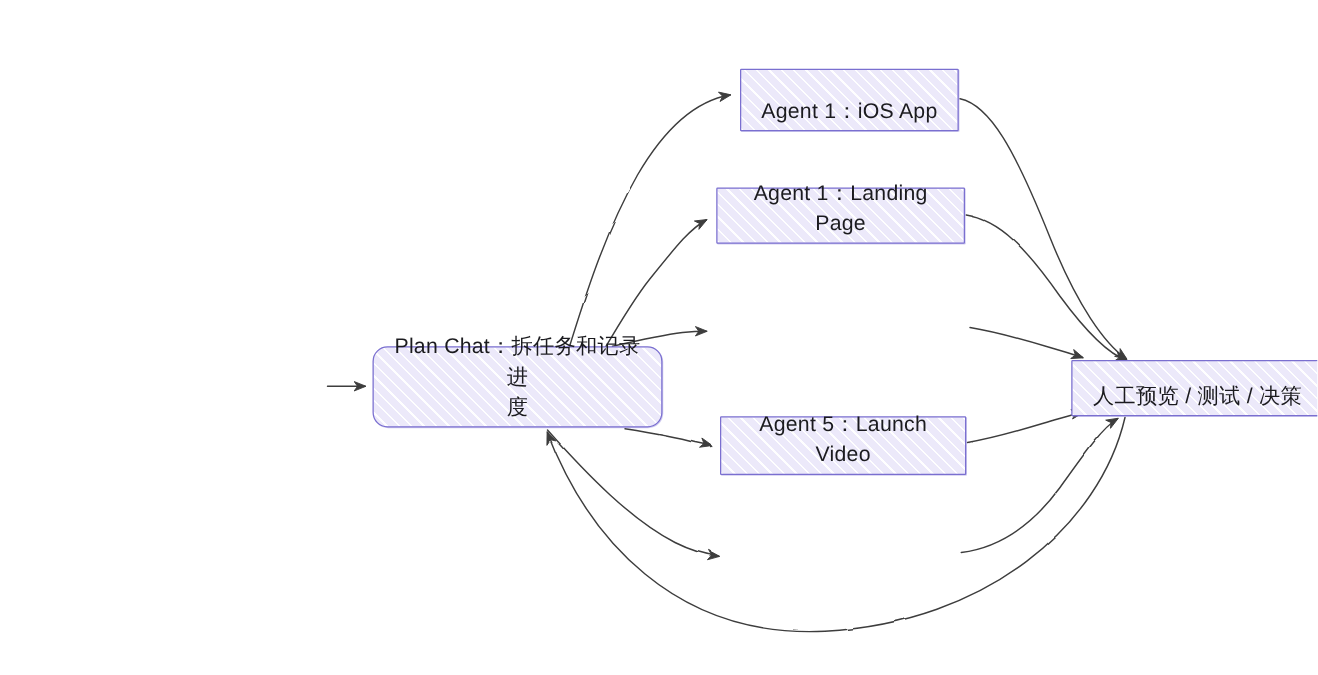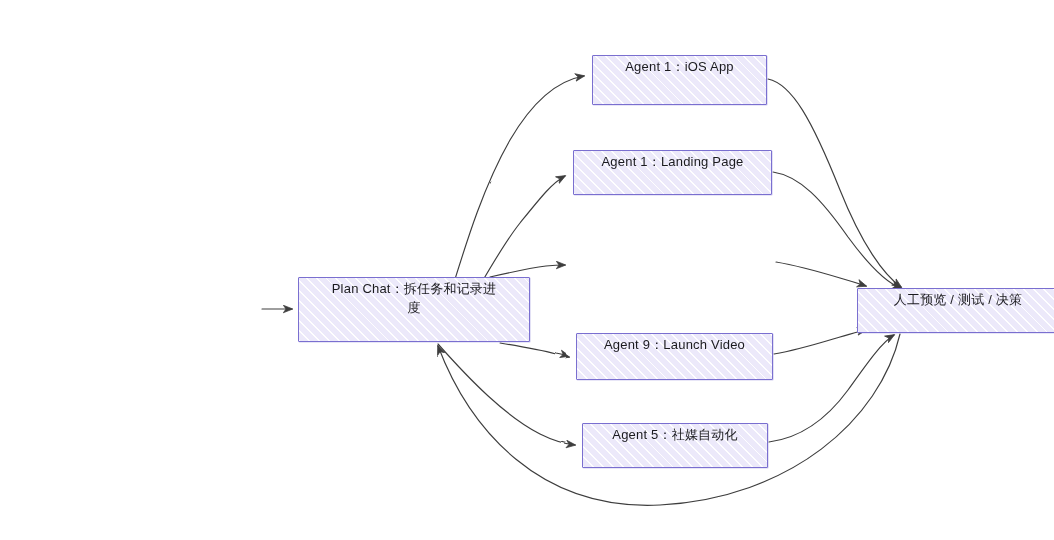--- a/index.html
+++ b/index.html
@@ -20,34 +20,34 @@
     left: 0;
     top: 0;
     width: 1054px;
     height: 540px;
     pointer-events: none;
   }
   .node {
     position: absolute;
     box-sizing: border-box;
     display: flex;
-    align-items: flex-start;
+    align-items: flex-end;
     justify-content: center;
     text-align: center;
     border: 1.6px solid #7a6fd0;
     background-color: #ece9fa;
     background-image: repeating-linear-gradient(
         45deg,
         rgba(255,255,255,0.95) 0px,
         rgba(255,255,255,0.95) 1.3px,
         rgba(255,255,255,0.0) 1.3px,
         rgba(255,255,255,0.0) 7px
       );
     color: #1b1b1f;
-    font-size: 13px;
+    font-size: 17px;
     line-height: 1.45;
     letter-spacing: 0.2px;
     padding: 2px 10px;
     border-radius: 1px;
     box-shadow: 0.6px 0.6px 0 rgba(122,111,208,0.35);
   }
   .node-label {
     display: block;
     white-space: pre-line;
   }
@@ -82,39 +82,36 @@
       <path d="M773,172 C800,176 822,200 848,237 C876,275 892,285 901,288" marker-end="url(#ah)"></path>
       <path d="M776,262 C800,266 820,272 840,278 C854,282 860,284 866,286" marker-end="url(#ah)"></path>
       <path d="M774,354 C798,350 820,343 840,337 C854,333 860,331 866,330" marker-end="url(#ah)"></path>
       <path d="M769,442 C800,438 826,420 848,390 C868,362 882,342 894,335" marker-end="url(#ah)"></path>
 
       <path d="M900,334 C880,420 790,498 660,505 C540,511 470,430 438,346" marker-end="url(#ah)"></path>
     </g>
   </svg>
 
 
-  <div class="node" style="left:298px; top:277px; width:232px; height:65px;">
+  <div class="node" style="left:298px; top:277px; width:232px; height:65px;border-radius:12px;">
     <span class="node-label">Plan Chat：拆任务和记录进
 度</span>
   </div>
 
   <div class="node" style="left:592px; top:55px; width:175px; height:50px;">
     <span class="node-label">Agent 1：iOS App</span>
   </div>
 
   <div class="node" style="left:573px; top:150px; width:199px; height:45px;">
     <span class="node-label">Agent 1：Landing Page</span>
   </div>
 
 
   <div class="node" style="left:576px; top:333px; width:197px; height:47px;">
-    <span class="node-label">Agent 9：Launch Video</span>
+    <span class="node-label">Agent 5：Launch Video</span>
   </div>
 
-  <div class="node" style="left:582px; top:423px; width:186px; height:45px;">
-    <span class="node-label">Agent 5：社媒自动化</span>
-  </div>
 
   <div class="node" style="left:857px; top:288px; width:202px; height:45px;">
     <span class="node-label">人工预览 / 测试 / 决策</span>
   </div>
 
 </div>
 
 </body></html>

